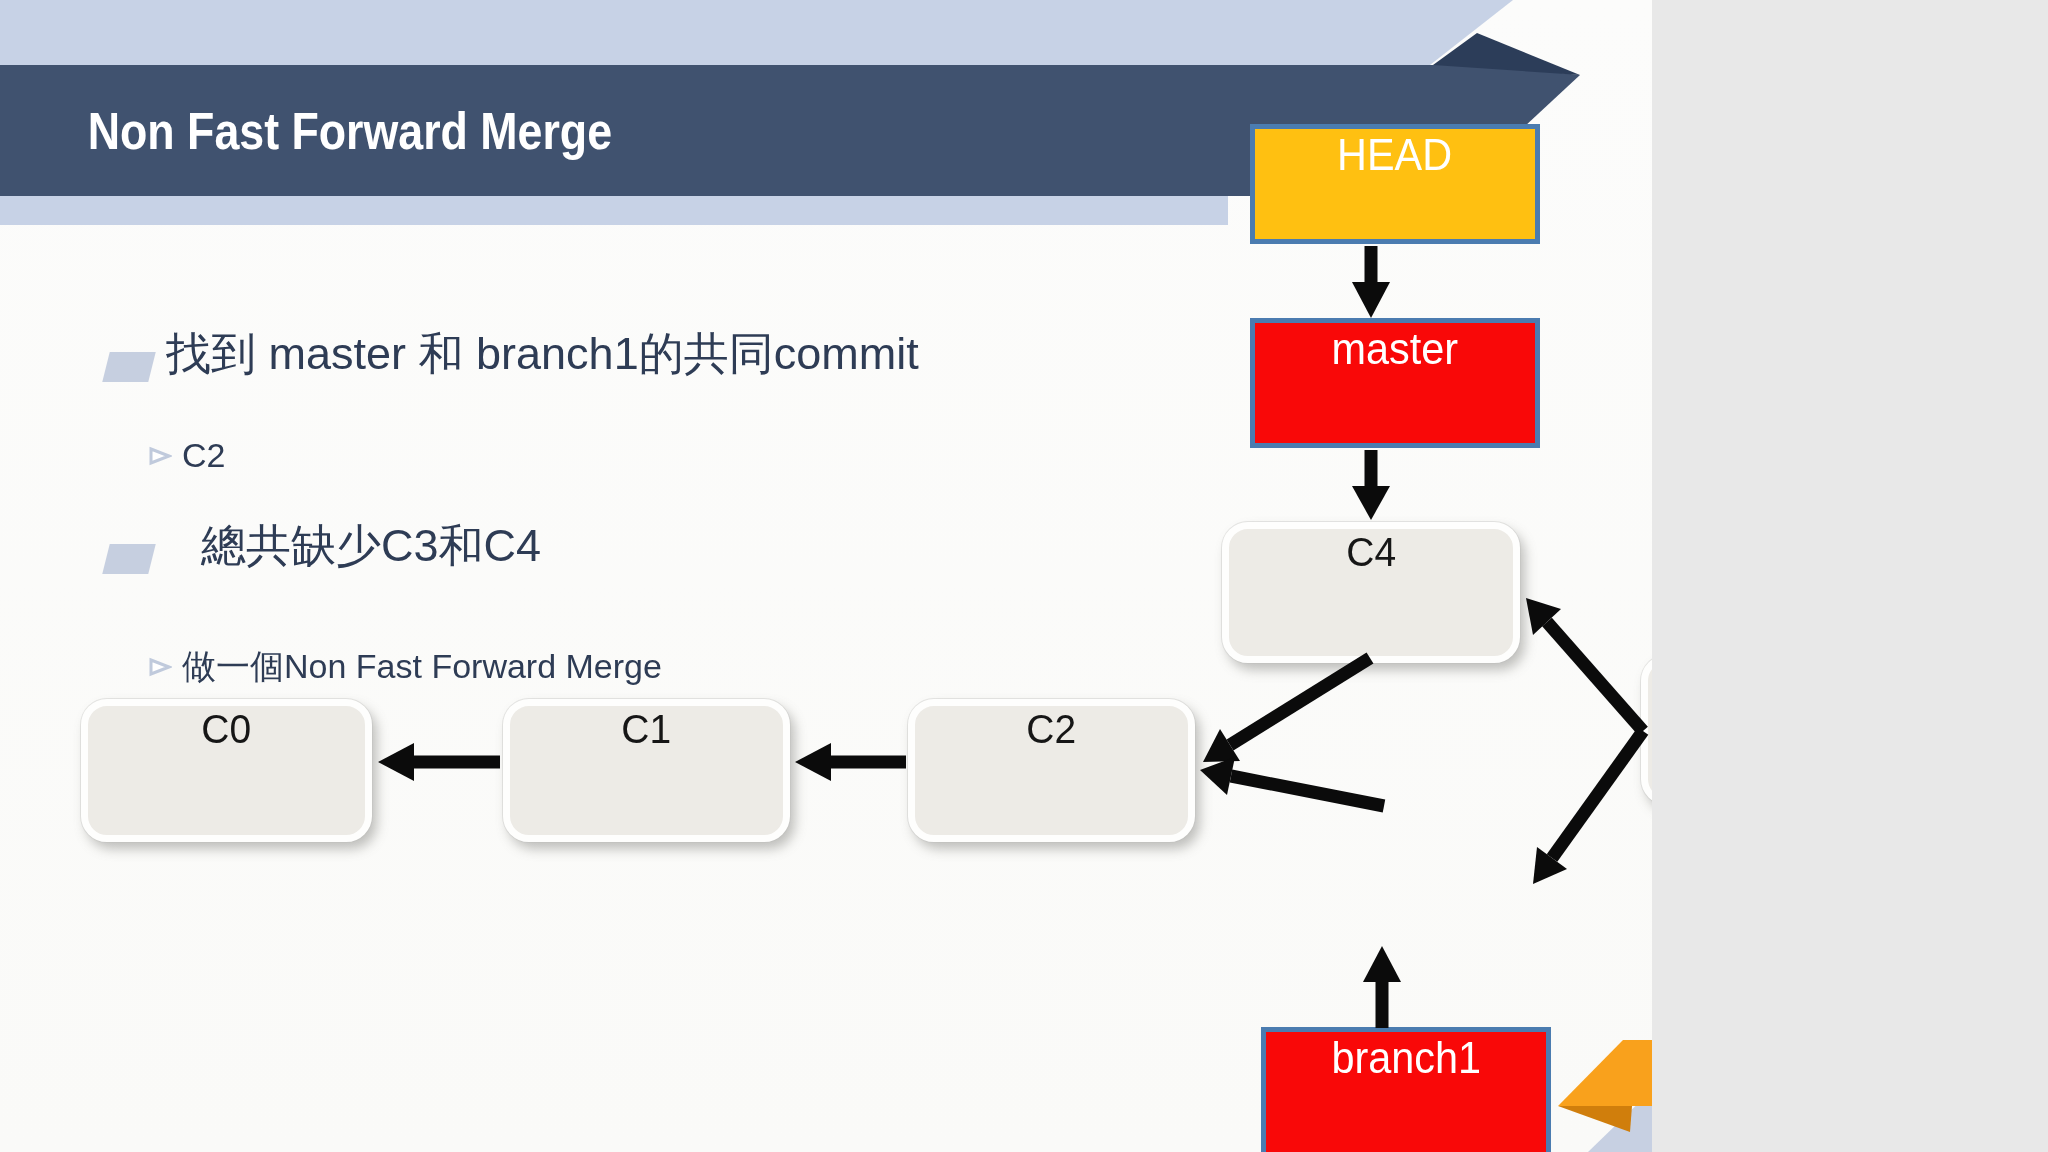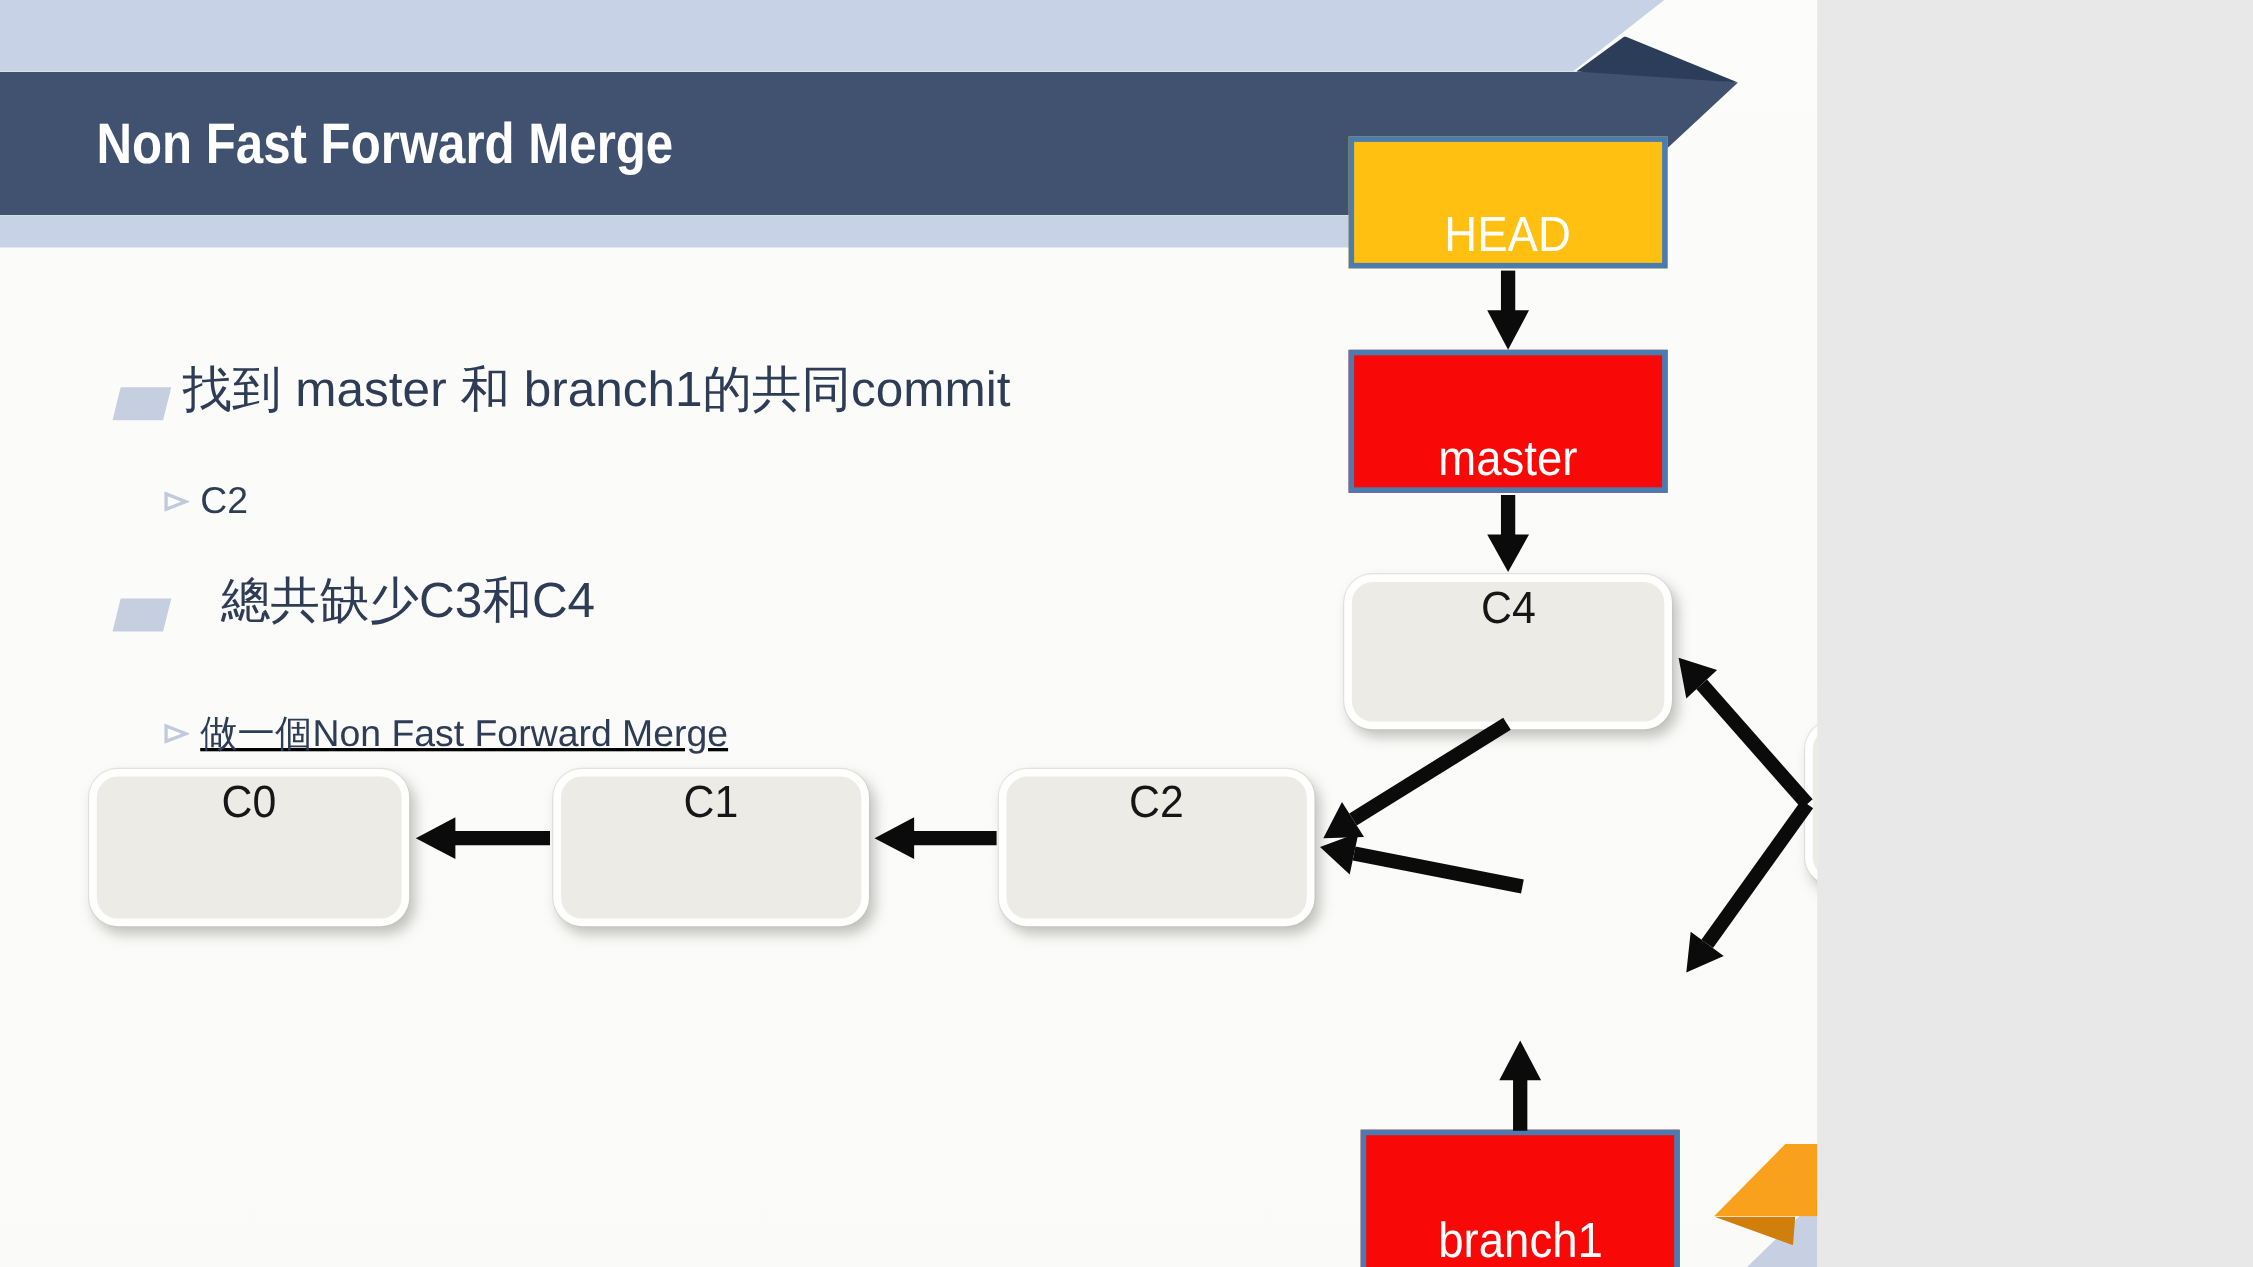--- a/index.html
+++ b/index.html
@@ -35,27 +35,27 @@
   }
   .b1-sq{left:106px;top:352px;}
   .b2-sq{left:106px;top:544px;}
   .bullet-text{
     position:absolute;color:#2e3c55;font-size:45px;line-height:1.15;white-space:nowrap;
   }
   .b1-text{left:166px;top:328px;}
   .b2-text{left:158px;top:520px;margin-left:43px;}
   .sub-row{position:absolute;display:flex;align-items:center;gap:10px;}
   .s1-row{left:148px;top:436px;}
-  .s2-row{left:148px;top:644px;text-decoration:underline;}
+  .s2-row{left:148px;top:644px;}
   .sub-text{color:#2e3c55;font-size:34px;white-space:nowrap;}
   .tri-icon{display:block;}
   
   .pointer{
-    position:absolute;display:flex;align-items:flex-end;justify-content:center;
-    border:5px solid #4b7cb0;box-sizing:border-box;z-index:2;
+    position:absolute;display:flex;align-items:flex-start;justify-content:center;
+    border:5px solid #4b7cb0;box-sizing:border-box;z-index:2;margin-left:24px;
   }
   .pointer .lbl{color:#fff;font-size:45px;transform:scaleX(0.92);white-space:nowrap;}
   #head-box   {left:1226px;top:124px;width:290px;height:120px;background:#ffc011;}
   #master-box {left:1226px;top:318px;width:290px;height:130px;background:#f90808;}
   #branch1-box{left:1237px;top:1027px;width:290px;height:132px;background:#f90808;}
   
   .commit{
     position:absolute;display:flex;align-items:flex-start;justify-content:center;
     background:#edebe6;border:7px solid #fefefd;border-radius:26px;box-sizing:border-box;
     box-shadow:0 0 0 1px rgba(190,190,185,0.35), 5px 7px 12px rgba(110,110,105,0.42);

